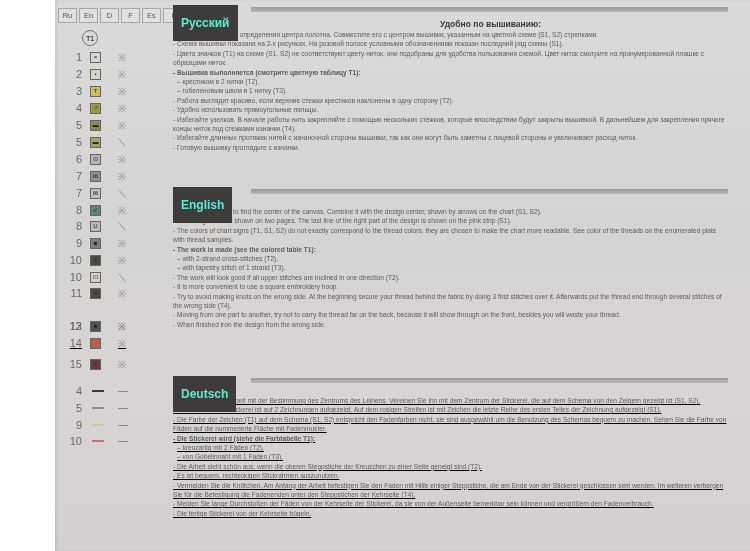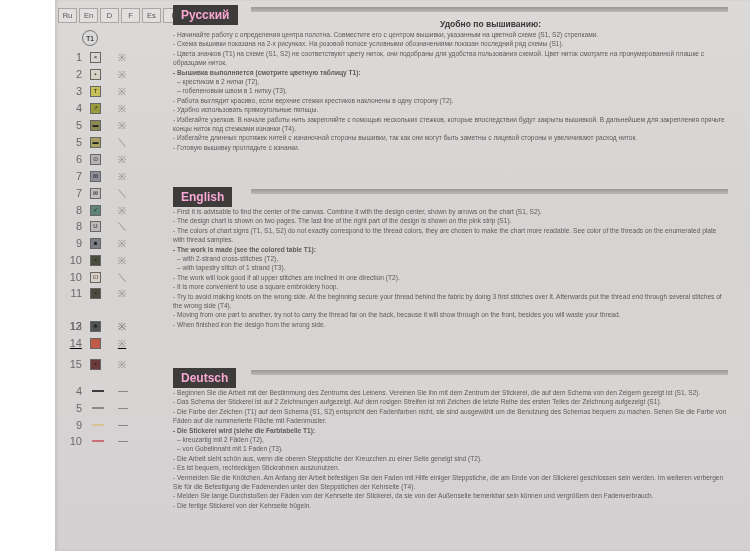--- a/index.html
+++ b/index.html
@@ -39,22 +39,22 @@
   }
   .key-stitch { margin-left: 16px; font-size: 10px; color: #8e8b8b; width: 10px; text-align: center; }
   .thread-row { position: absolute; left: 0; height: 16px; display: flex; align-items: center; }
   .thread-line { margin-left: 10px; width: 12px; height: 2px; }
   .thread-line2 { margin-left: 14px; width: 10px; height: 1px; background: #8a8787; }
 
   
   .section { position: absolute; left: 173px; width: 555px; }
   .sec-head { position: relative; height: 20px; }
   .sec-label {
-    position: absolute; left: 0; top: 0; background: #3e3b3b; color: #f9a8d4;
-    font-weight: bold; font-size: 12px; padding: 2px 8px; height: 16px; line-height: 16px;
+    position: absolute; left: 0; top: 0; background: #3e3b3b; color: #5eead4;
+    font-weight: bold; font-size: 12px; padding: 10px 8px; height: 16px; line-height: 16px;
   }
   .sec-rule {
     position: absolute; left: 78px; right: 0; top: 2px; height: 5px;
     background: linear-gradient(180deg, #9c9898, #bcb8b8);
   }
   .sec-title {
     text-align: center; font-weight: bold; font-size: 8.5px; color: #3a3838;
     margin-top: -6px; padding-left: 80px; height: 11px;
   }
   .sec-body { font-size: 6.6px; line-height: 9.4px; color: #5e5b5b; }
@@ -227,21 +227,21 @@
       <p style="padding-left: 4px;">– with 2-strand cross-stitches (T2),</p>
       <p style="padding-left: 4px;">– with tapestry stitch of 1 strand (T3).</p>
       <p>- The work will look good if all upper stitches are inclined in one direction (T2).</p>
       <p>- It is more convenient to use a square embroidery hoop.</p>
       <p>- Try to avoid making knots on the wrong side. At the beginning secure your thread behind the fabric by doing 3 first stitches over it. Afterwards put the thread end through several stitches of the wrong side (T4).</p>
       <p>- Moving from one part to another, try not to carry the thread far on the back, because it will show through on the front, besides you will waste your thread.</p>
       <p>- When finished iron the design from the wrong side.</p>
     </div>
 </div>
 
-<div class="section" style="top:368px;">
+<div class="section" style="top:376px;text-decoration:underline;">
   <div class="sec-head">
     <div class="sec-label">Deutsch</div>
     <div class="sec-rule"></div>
   </div>
   <div class="sec-body">
       <p>- Beginnen Sie die Arbeit mit der Bestimmung des Zentrums des Leinens. Vereinen Sie ihn mit dem Zentrum der Stickerei, die auf dem Schema von den Zeigern gezeigt ist (S1, S2).</p>
       <p>- Das Schema der Stickerei ist auf 2 Zeichnungen aufgezeigt. Auf dem rosigen Streifen ist mit Zeichen die letzte Reihe des ersten Teiles der Zeichnung aufgezeigt (S1).</p>
       <p>- Die Farbe der Zeichen (T1) auf dem Schema (S1, S2) entspricht den Fadenfarben nicht, sie sind ausgewählt um die Benutzung des Schemas bequem zu machen. Sehen Sie die Farbe von Fäden auf die nummerierte Fläche mit Fadenmuster.</p>
       <p style="font-weight: bold;">- Die Stickerei wird (siehe die Farbtabelle T1):</p>
       <p style="padding-left: 4px;">– kreuzartig mit 2 Fäden (T2),</p>

